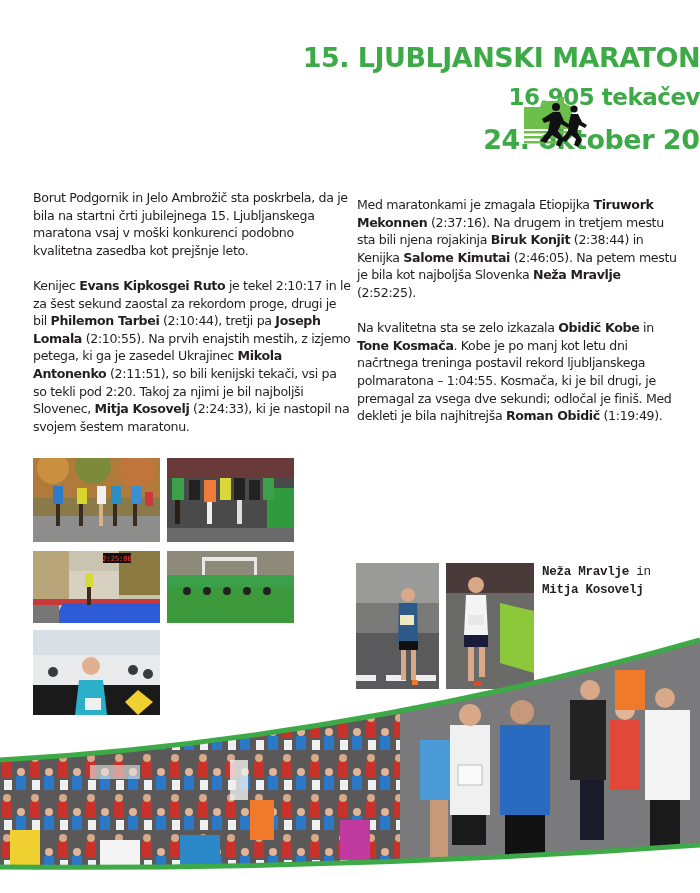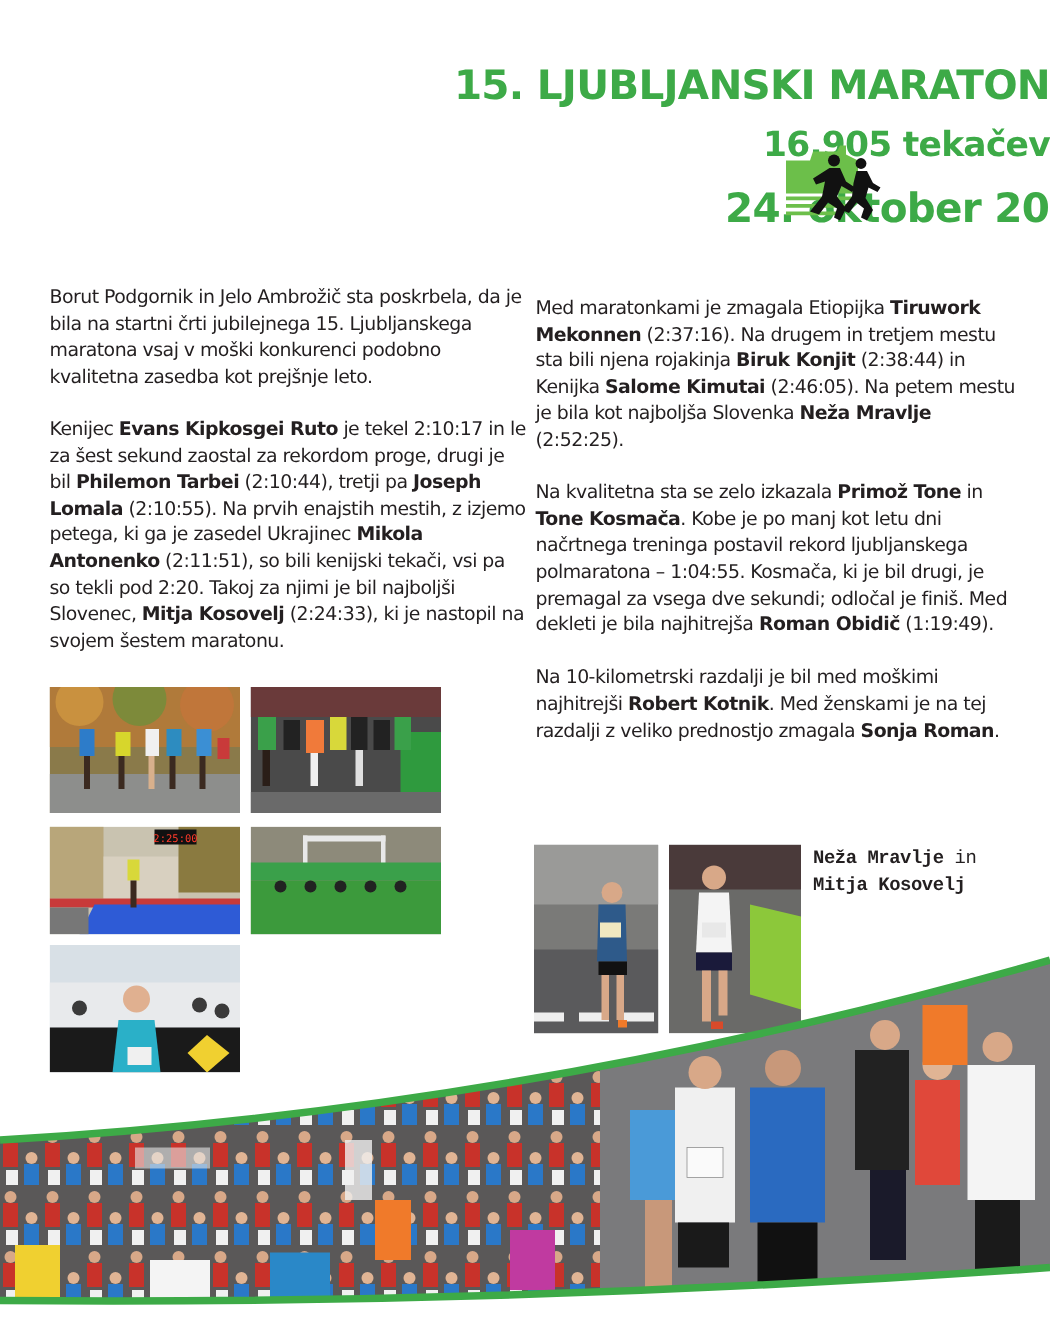--- a/index.html
+++ b/index.html
@@ -42,22 +42,21 @@
   </g>
 </svg>
 
 <div class="col left">
   <p>Borut Podgornik in Jelo Ambrožič sta poskrbela, da je bila na startni črti jubilejnega 15. Ljubljanskega maratona vsaj v moški konkurenci podobno kvalitetna zasedba kot prejšnje leto.</p>
   <p><span>Kenijec </span><b>Evans Kipkosgei Ruto</b><span> je tekel 2:10:17 in le za šest sekund zaostal za rekordom proge, drugi je bil </span><b>Philemon Tarbei</b><span> (2:10:44), tretji pa </span><b>Joseph Lomala</b><span> (2:10:55). Na prvih enajstih mestih, z izjemo petega, ki ga je zasedel Ukrajinec </span><b>Mikola Antonenko</b><span> (2:11:51), so bili kenijski tekači, vsi pa so tekli pod 2:20. Takoj za njimi je bil najboljši Slovenec, </span><b>Mitja Kosovelj</b><span> (2:24:33), ki je nastopil na svojem šestem maratonu.</span></p>
 </div>
 
 <div class="col right">
   <p><span>Med maratonkami je zmagala Etiopijka </span><b>Tiruwork Mekonnen</b><span> (2:37:16). Na drugem in tretjem mestu sta bili njena rojakinja </span><b>Biruk Konjit</b><span> (2:38:44) in Kenijka </span><b>Salome Kimutai</b><span> (2:46:05). Na petem mestu je bila kot najboljša Slovenka </span><b>Neža Mravlje</b><span> (2:52:25).</span></p>
-  <p><span>Na kvalitetna sta se zelo izkazala </span><b>Primož Tone</b><span> in </span><b>Tone Kosmača</b><span>. Kobe je po manj kot letu dni načrtnega treninga postavil rekord ljubljanskega polmaratona – 1:04:55. Kosmača, ki je bil drugi, je premagal za vsega dve sekundi; odločal je finiš. Med dekleti je bila najhitrejša </span><b>Roman Obidič</b><span> (1:19:49).</span></p>
-  <p><span>Na 10-kilometrski razdalji je bil med moškimi najhitrejši </span><b>Robert Kotnik</b><span>. Med ženskami je na tej razdalji z veliko prednostjo zmagala </span><b>Sonja Roman</b><span>.</span></p>
+  <p><span>Na kvalitetna sta se zelo izkazala </span><b>Obidič Kobe</b><span> in </span><b>Tone Kosmača</b><span>. Kobe je po manj kot letu dni načrtnega treninga postavil rekord ljubljanskega polmaratona – 1:04:55. Kosmača, ki je bil drugi, je premagal za vsega dve sekundi; odločal je finiš. Med dekleti je bila najhitrejša </span><b>Roman Obidič</b><span> (1:19:49).</span></p>
 </div>
 
 <div class="photo" style="left:33px;top:458px;width:127px;height:84px;">
   <svg width="127" height="84" viewBox="0 0 127 84">
     <rect width="127" height="84" fill="#8a7a4a"></rect>
     <rect width="127" height="40" fill="#b07a3a"></rect>
     <circle cx="20" cy="10" r="16" fill="#c9913f"></circle>
       <circle cx="60" cy="8" r="18" fill="#7d8a3a"></circle>
       <circle cx="105" cy="12" r="18" fill="#c0763a"></circle>
     <rect y="58" width="127" height="26" fill="#8d8e8c"></rect>

